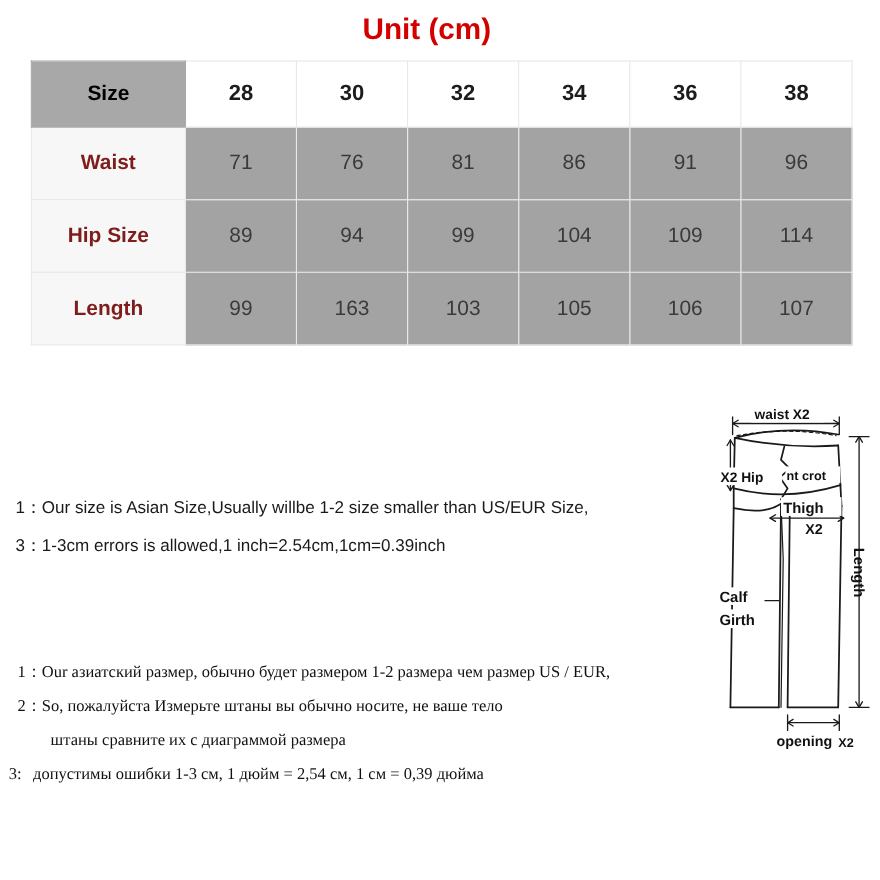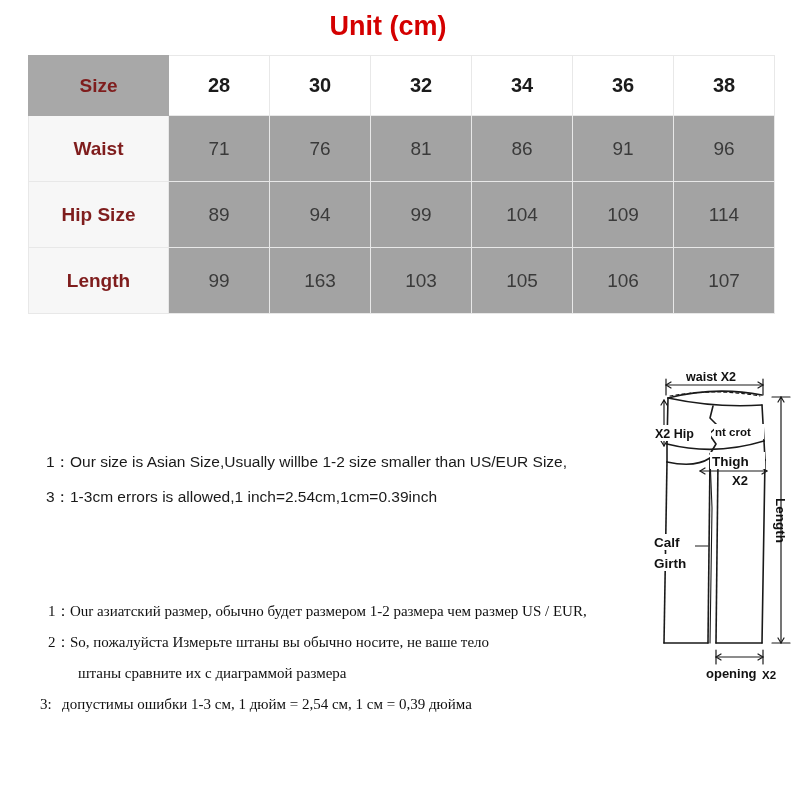--- a/index.html
+++ b/index.html
@@ -49,21 +49,21 @@
   }
   #size-table tr.header-row td {
     height: 57px;
     font-size: 20px;
     font-weight: bold;
     color: #1c1c1c;
     background: #ffffff;
   }
   #size-table tr.header-row td.rowhead {
     background: #a8a8a8;
-    color: #7f1d1d;
+    color: #000000;
     font-size: 19px;
     font-weight: bold;
     border-color: #a8a8a8;
   }
   #size-table tr.data-row td {
     height: 63px;
     font-size: 19px;
     font-weight: normal;
     background: #a3a3a3;
   }
@@ -74,21 +74,20 @@
     font-weight: bold;
   }
   #size-table col.c-head { width: 140px; }
   #size-table col.c-val  { width: 101px; }
 
   
   .notes {
     position: absolute;
     font-family: "Liberation Sans", sans-serif;
     color: #1a1a1a;
-    margin-left: 32px;
   }
   #notes-en {
     left: 14px;
     top: 444px;
     width: 600px;
     font-size: 15.5px;
   }
   #notes-en .line {
     display: block;
     height: 35px;

